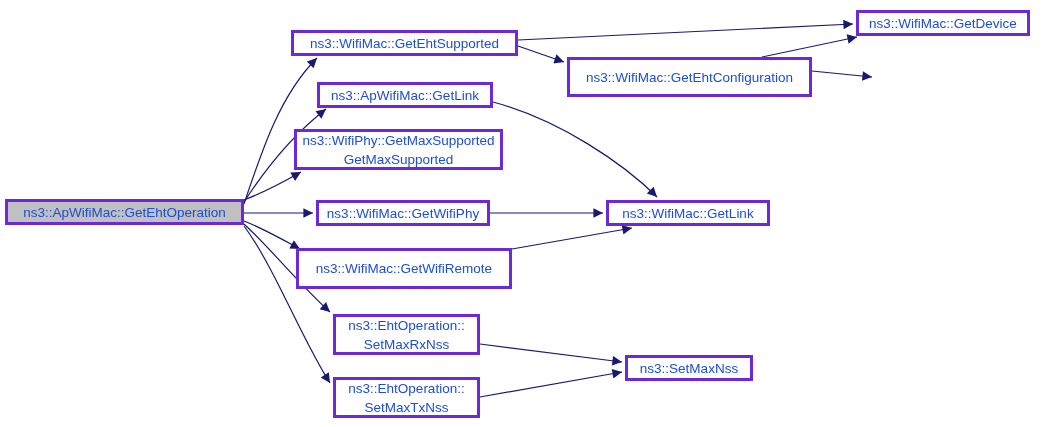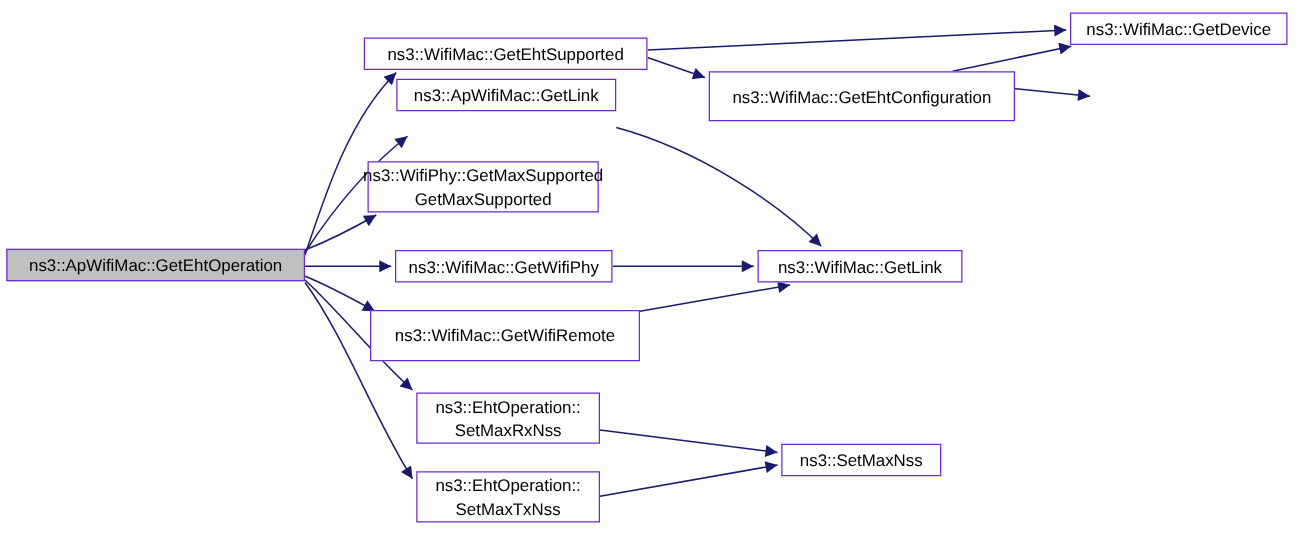--- a/index.html
+++ b/index.html
@@ -23,22 +23,22 @@
     height: 427px;
   }
   #edge-layer path.edge {
     fill: none;
     stroke-width: 1.2;
   }
   .node {
     position: absolute;
     box-sizing: border-box;
     background: #ffffff;
-    border: 1px solid #6d28d9;
-    color: #000000;
+    border: 3px solid #6d28d9;
+    color: #1d4ed8;
     font-size: 13.5px;
     line-height: 19px;
     display: flex;
     flex-direction: column;
     justify-content: center;
     align-items: center;
     text-align: center;
     white-space: nowrap;
     cursor: pointer;
   }
@@ -80,24 +80,24 @@
       <path d="M512,249 L632,228" class="edge" stroke="#191970" marker-end="url(#arrow)"></path>
       <path d="M480,344 L622,362" class="edge" stroke="#191970" marker-end="url(#arrow)"></path>
       <path d="M480,397 L622,372" class="edge" stroke="#191970" marker-end="url(#arrow)"></path>
     </svg>
 <div class="node highlighted" style="left: 5px; top: 199px; width: 239px; height: 26px;">
       <span class="line">ns3::ApWifiMac::GetEhtOperation</span>
     </div>
     <div class="node" style="left: 291px; top: 30px; width: 227px; height: 26px; text-align: center;">
       <span class="line">ns3::WifiMac::GetEhtSupported</span>
     </div>
-    <div class="node" style="left: 317px; top: 63px; width: 176px; height: 26px; align-items: center;">
+    <div class="node" style="left: 317px; top: 82px; width: 176px; height: 26px; align-items: center;">
       <span class="line">ns3::ApWifiMac::GetLink</span>
     </div>
-    <div class="node" style="left: 294px; top: 129px; width: 185px; height: 41px;">
+    <div class="node" style="left: 294px; top: 129px; width: 209px; height: 41px;">
       <span class="line">ns3::WifiPhy::GetMaxSupported</span>
       <span class="line">GetMaxSupported</span>
     </div>
     <div class="node" style="left: 316px; top: 200px; width: 174px; height: 26px;">
       <span class="line">ns3::WifiMac::GetWifiPhy</span>
     </div>
     <div class="node" style="left: 296px; top: 248px; width: 216px; height: 41px;">
       <span class="line">ns3::WifiMac::GetWifiRemote</span>
     </div>
     <div class="node" style="left: 333px; top: 314px; width: 147px; height: 41px;">

